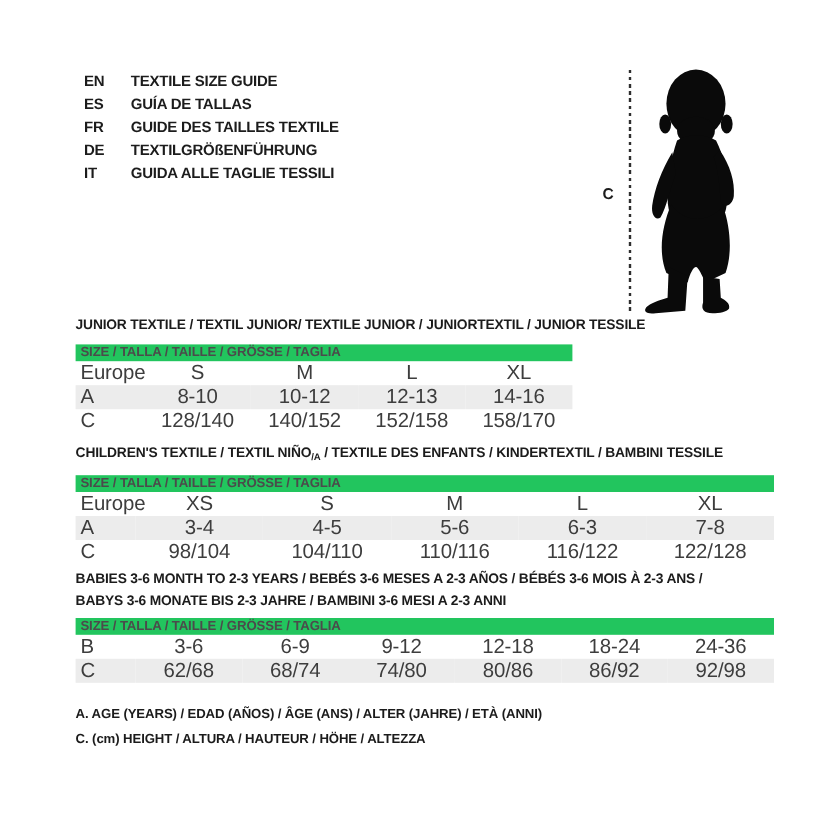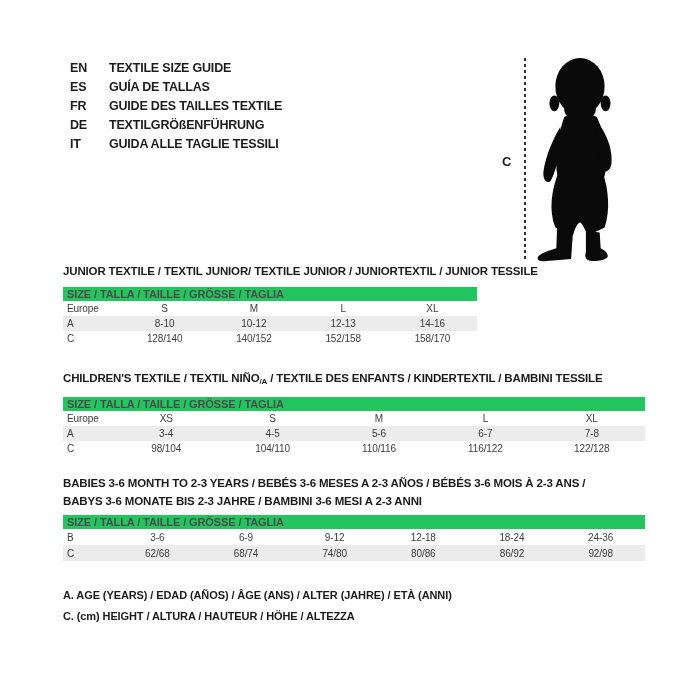--- a/index.html
+++ b/index.html
@@ -38,21 +38,21 @@
     letter-spacing:-0.15px;line-height:13px;margin-bottom:9px;white-space:nowrap;
   }
   .t-babies .table-title{line-height:18px;margin-bottom:5px;}
   .title-sub{font-size:8px;vertical-align:-2px;}
   .size-bar{
     background:#22c55e;color:#4b4b4b;font-weight:bold;font-size:11px;
     height:14px;line-height:14px;padding:0 0 0 4px;letter-spacing:-0.1px;
   }
   table.grid{width:100%;border-collapse:collapse;table-layout:fixed;}
   table.grid td{
-    font-size:10px;color:#3d3d3d;text-align:center;height:15px;
+    font-size:17px;color:#3d3d3d;text-align:center;height:15px;
     padding:0;white-space:nowrap;letter-spacing:-0.1px;
   }
   .t-babies table.grid td{height:16px;}
   table.grid td.label{text-align:left;padding-left:4px;}
   tr.stripe{background:#ececec;}
 
   
   .notes{position:absolute;left:63px;top:585px;}
   .note-line{
     font-weight:bold;font-size:11px;color:#1b1b1b;
@@ -162,21 +162,21 @@
         <td>S</td>
         <td>M</td>
         <td>L</td>
         <td>XL</td>
       </tr>
       <tr class="stripe">
         <td class="label">A</td>
         <td>3-4</td>
         <td>4-5</td>
         <td>5-6</td>
-        <td>6-7</td>
+        <td>6-3</td>
         <td>7-8</td>
       </tr>
       <tr>
         <td class="label">C</td>
         <td>98/104</td>
         <td>104/110</td>
         <td>110/116</td>
         <td>116/122</td>
         <td>122/128</td>
       </tr>

